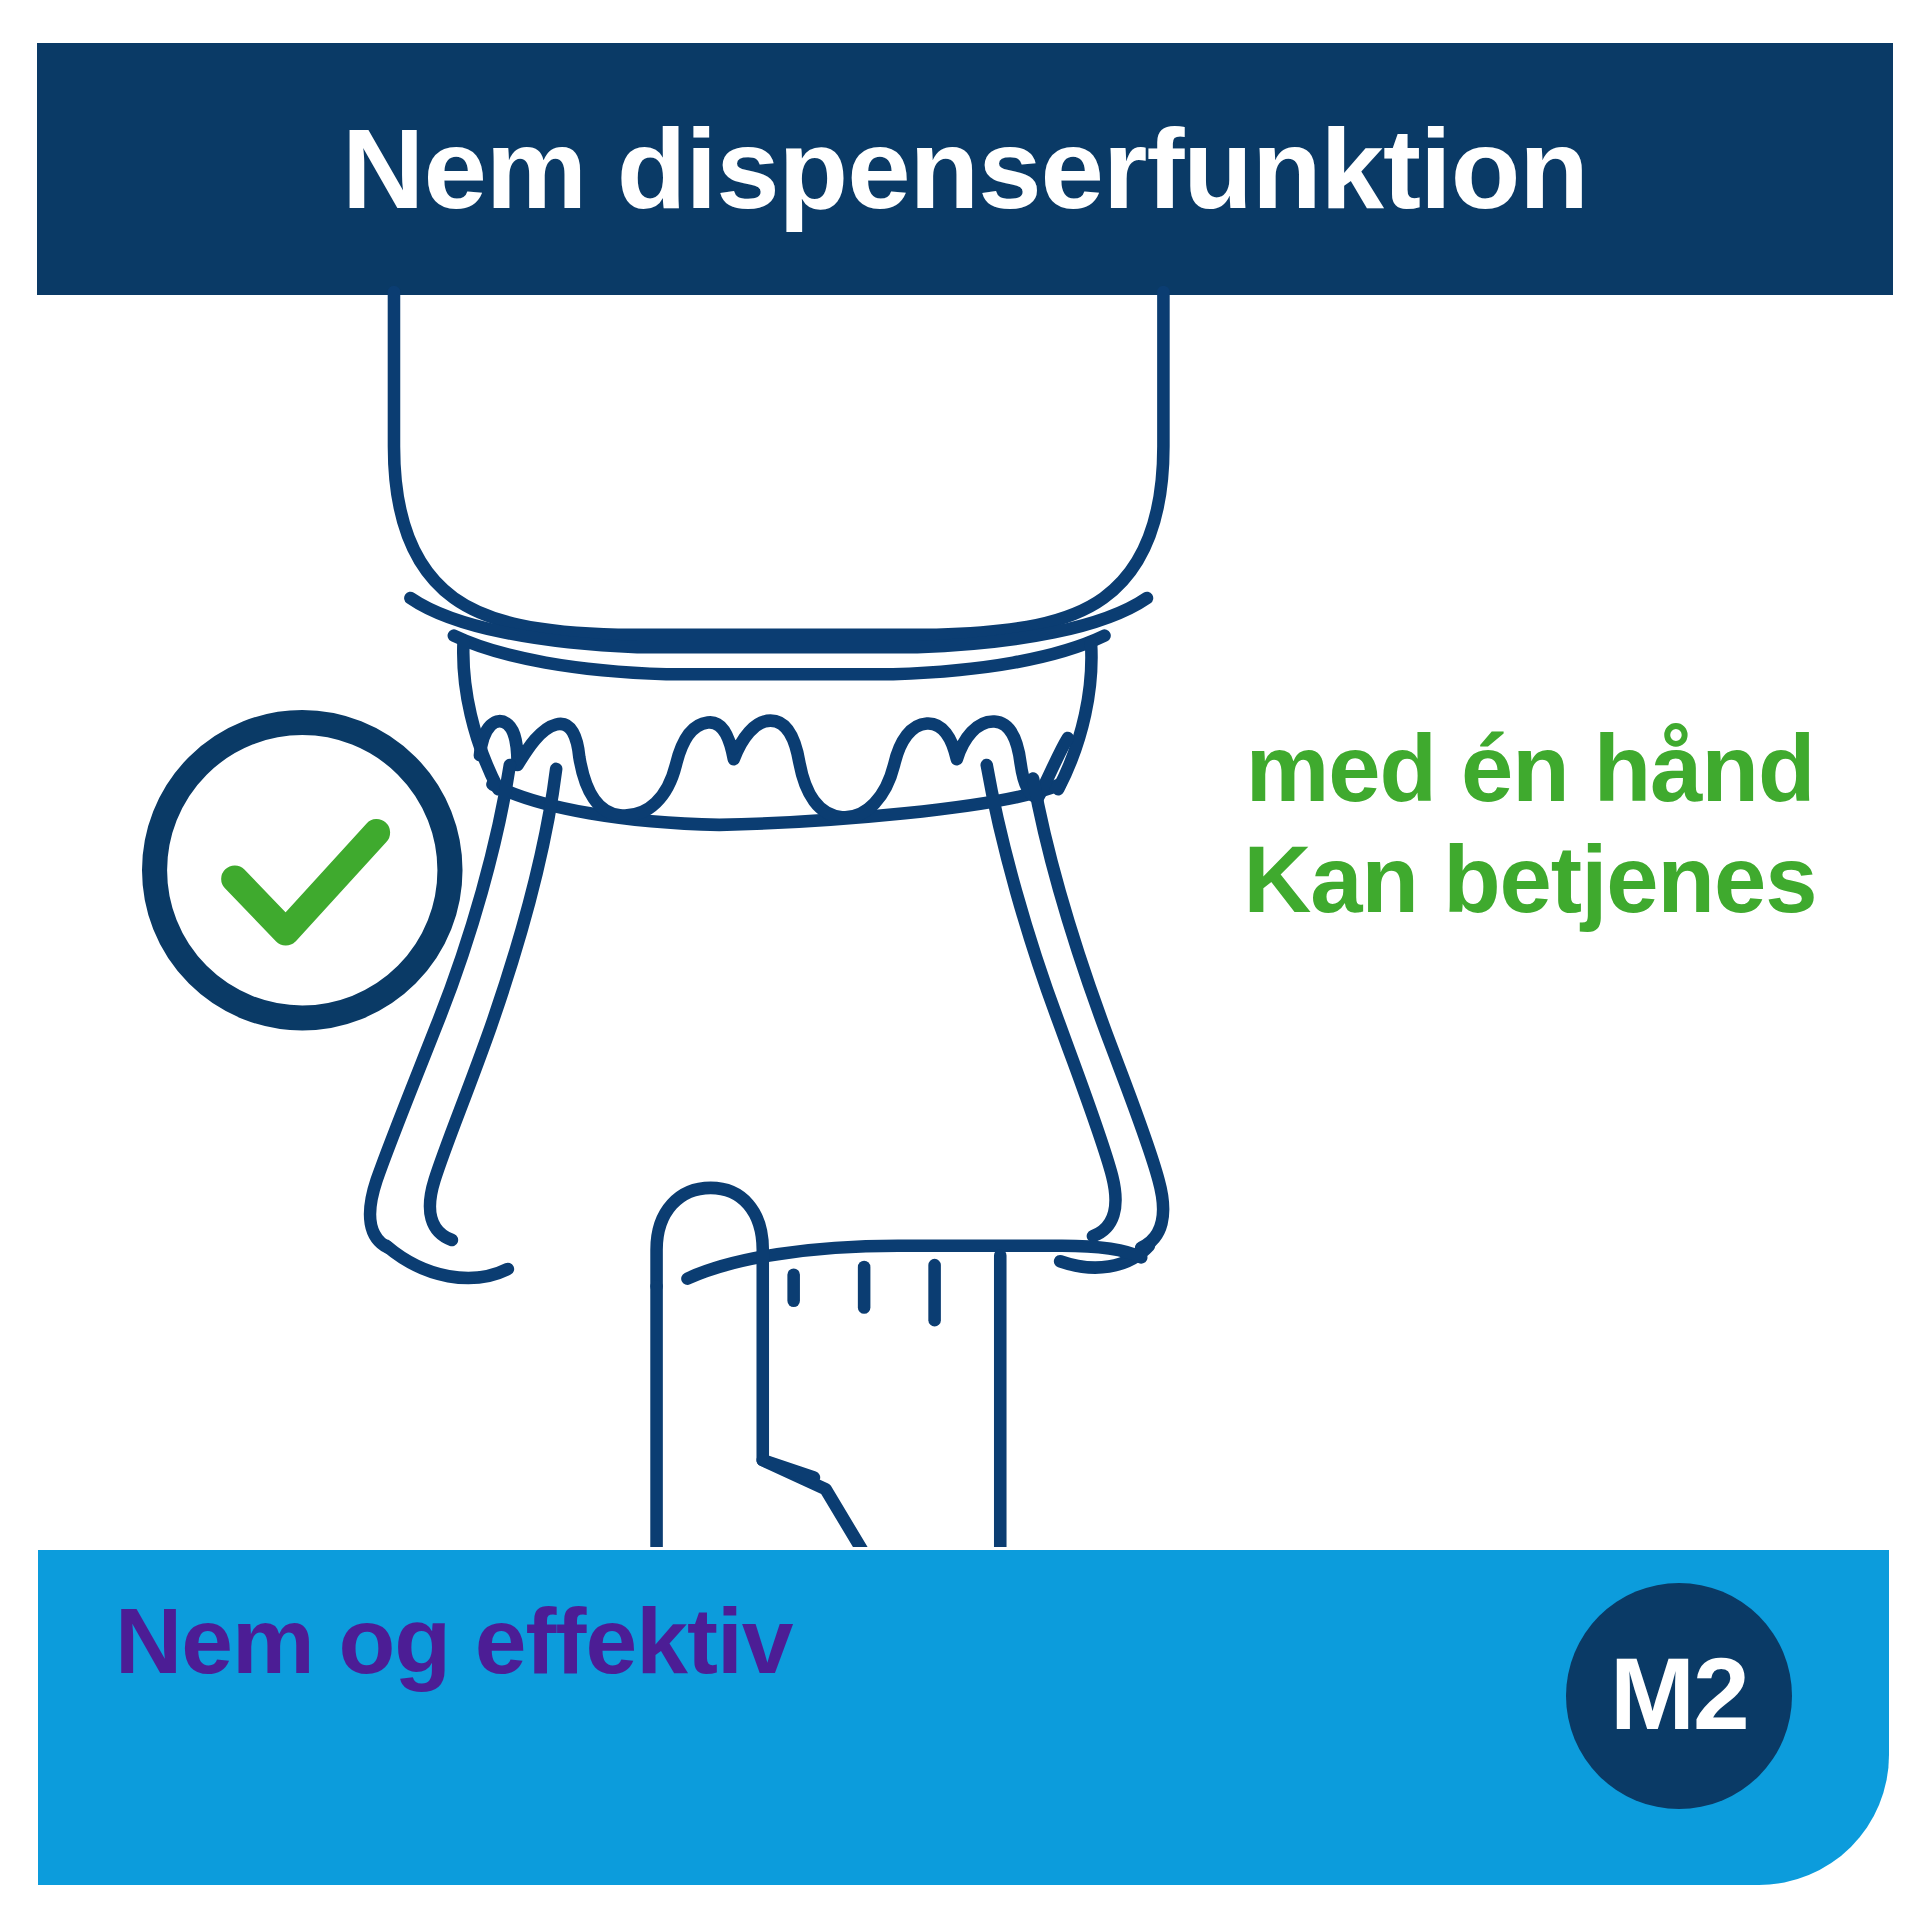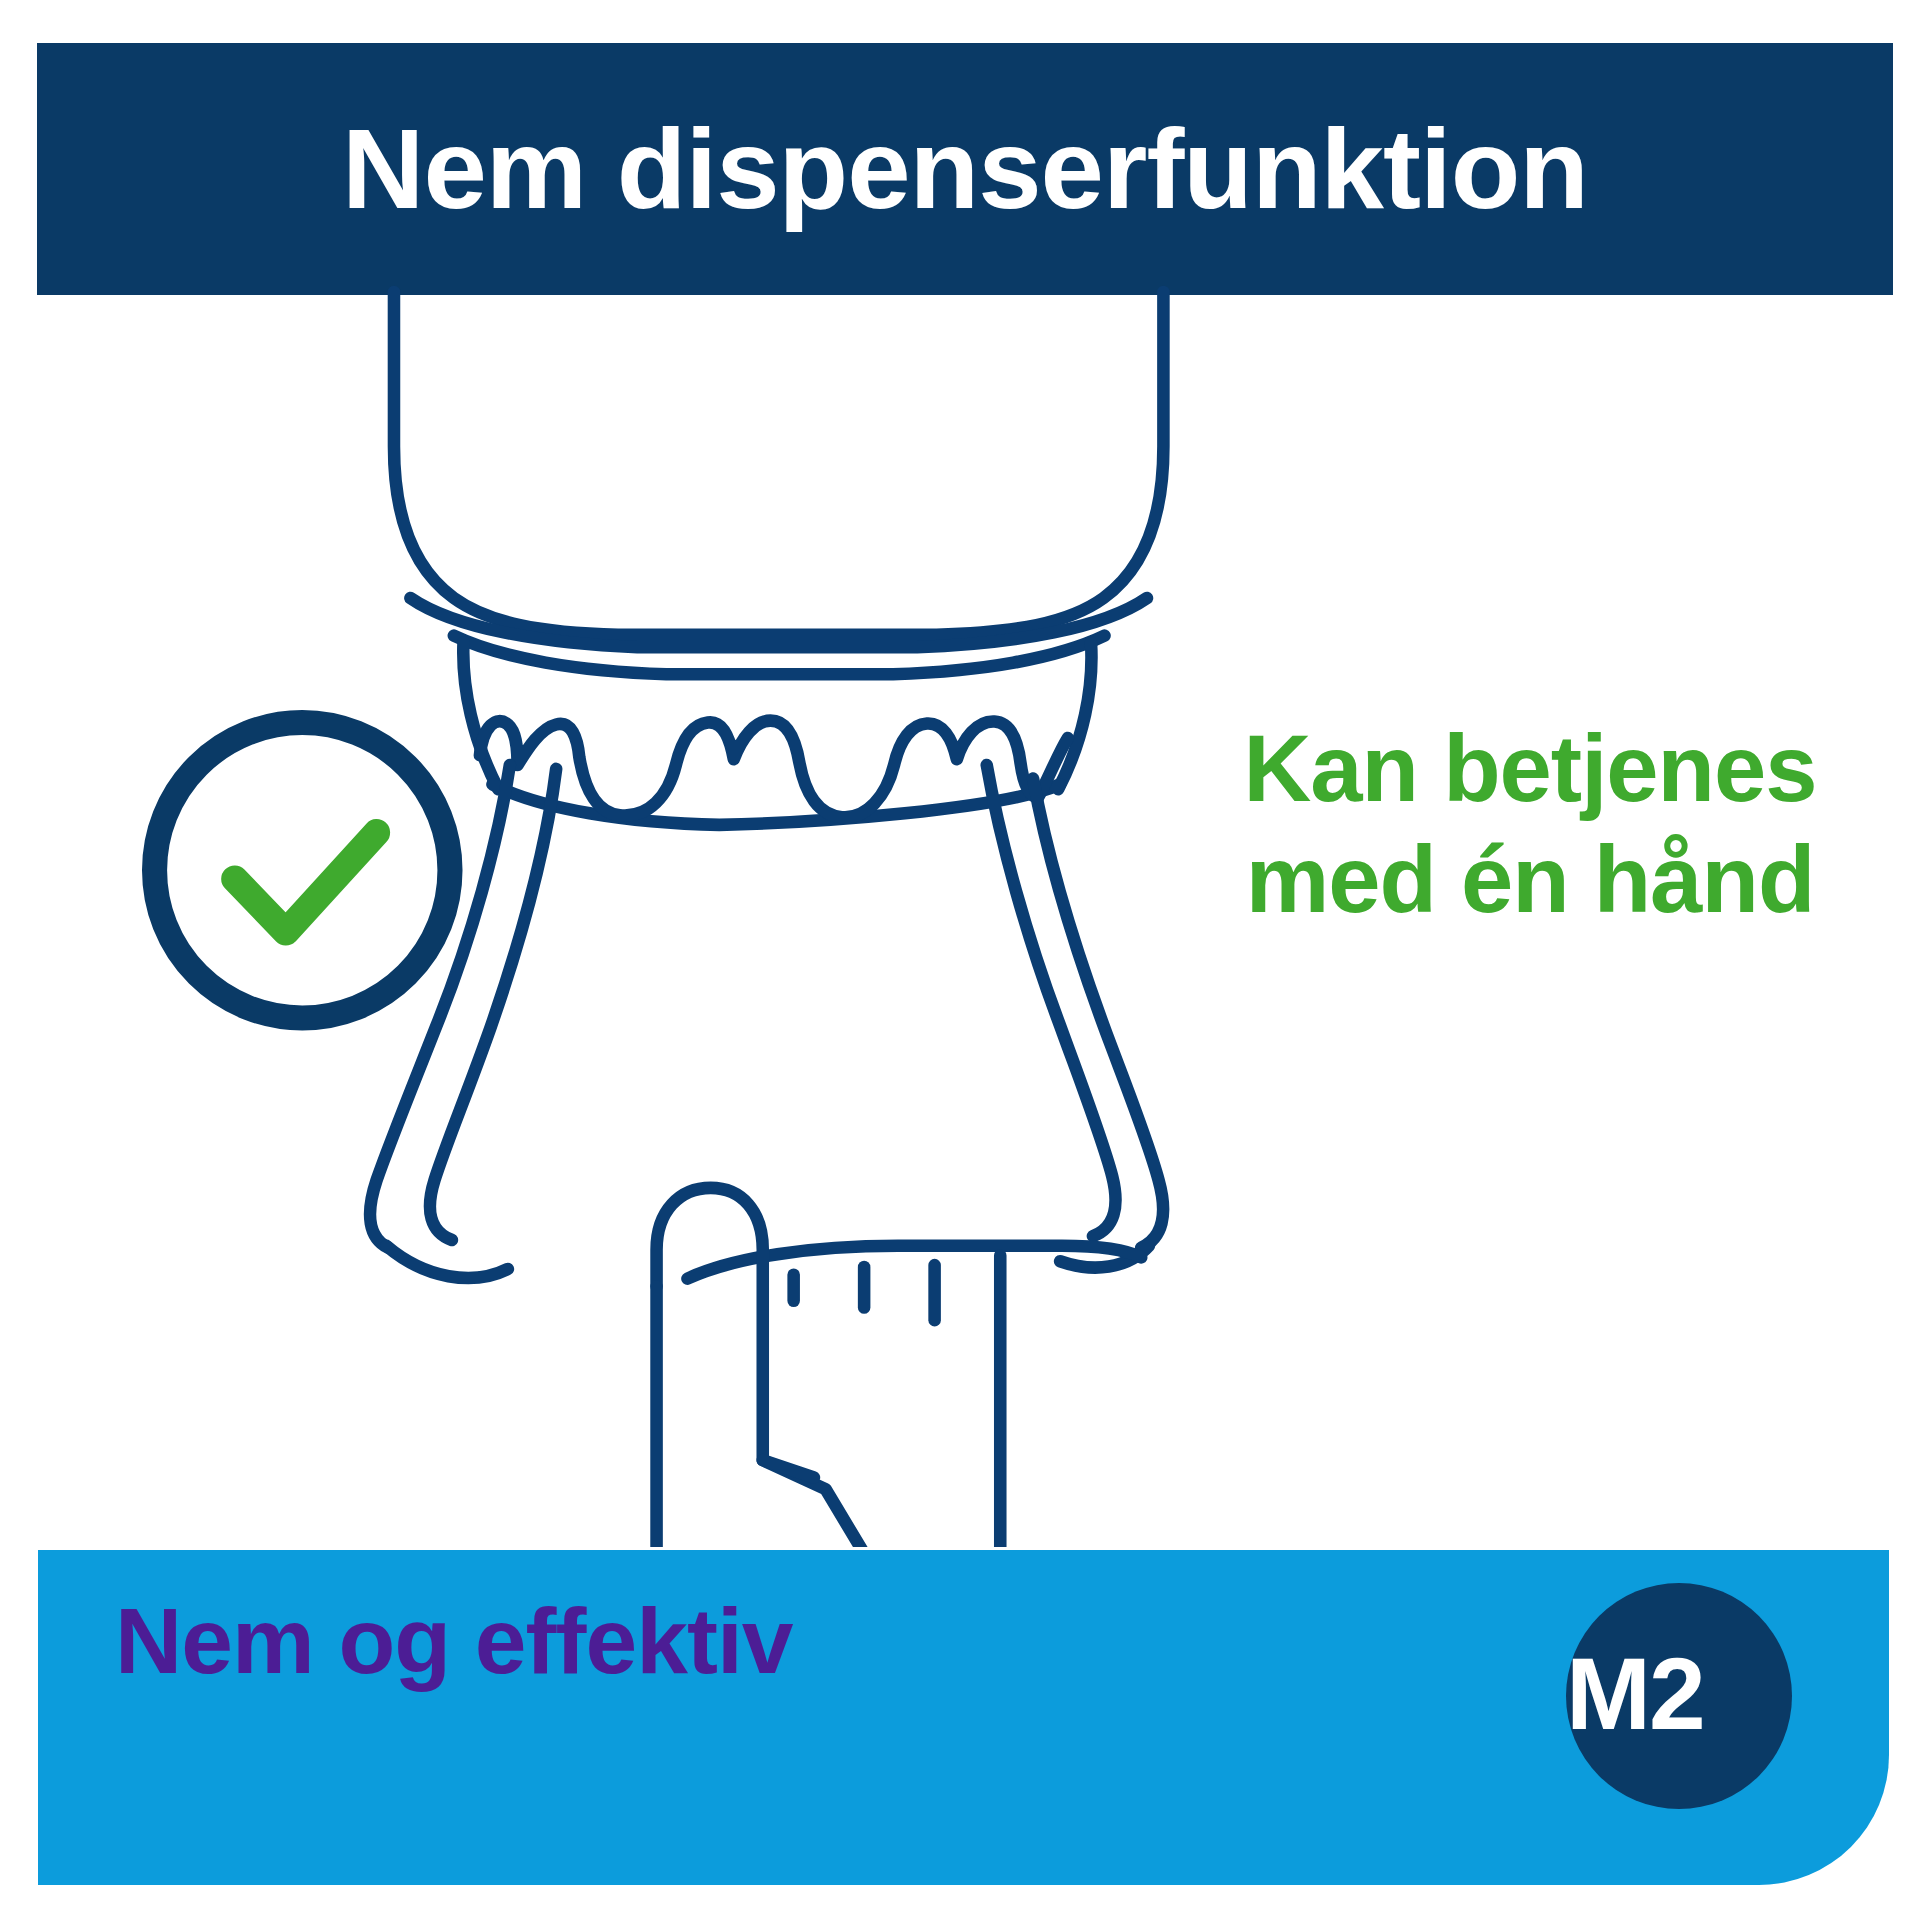--- a/index.html
+++ b/index.html
@@ -92,21 +92,21 @@
   #m2-badge {
     position: absolute;
     left: 1566px;
     top: 1583px;
     width: 226px;
     height: 226px;
     border-radius: 50%;
     background: #0A3A66;
     display: flex;
     align-items: center;
-    justify-content: flex-start;
+    justify-content: center;
   }
   #m2-badge-label {
     color: #ffffff;
     font-size: 102px;
     font-weight: bold;
     line-height: 1;
     letter-spacing: -1.9px;
     transform: translateY(-1.9px);
   }
 </style>
@@ -179,22 +179,22 @@
 
       <g>
         <circle cx="313" cy="629" r="153" fill="none" stroke="#0A3A66" stroke-width="26"></circle>
         <path d="M243 638 L296 693 L390 590" fill="none" stroke="#3FAA2E" stroke-width="28" stroke-linecap="round" stroke-linejoin="round"></path>
       </g>
 
     </svg>
   </div>
 
   <div id="green-callout">
+    <span class="ln">med én hånd</span>
     <span class="ln">Kan betjenes</span>
-    <span class="ln">med én hånd</span>
   </div>
 
   <div id="footer-bar">
     <div id="footer-text">
       <span class="ln">Nem og effektiv</span>
     </div>
   </div>
 
   <div id="m2-badge">
     <span id="m2-badge-label">M2</span>

